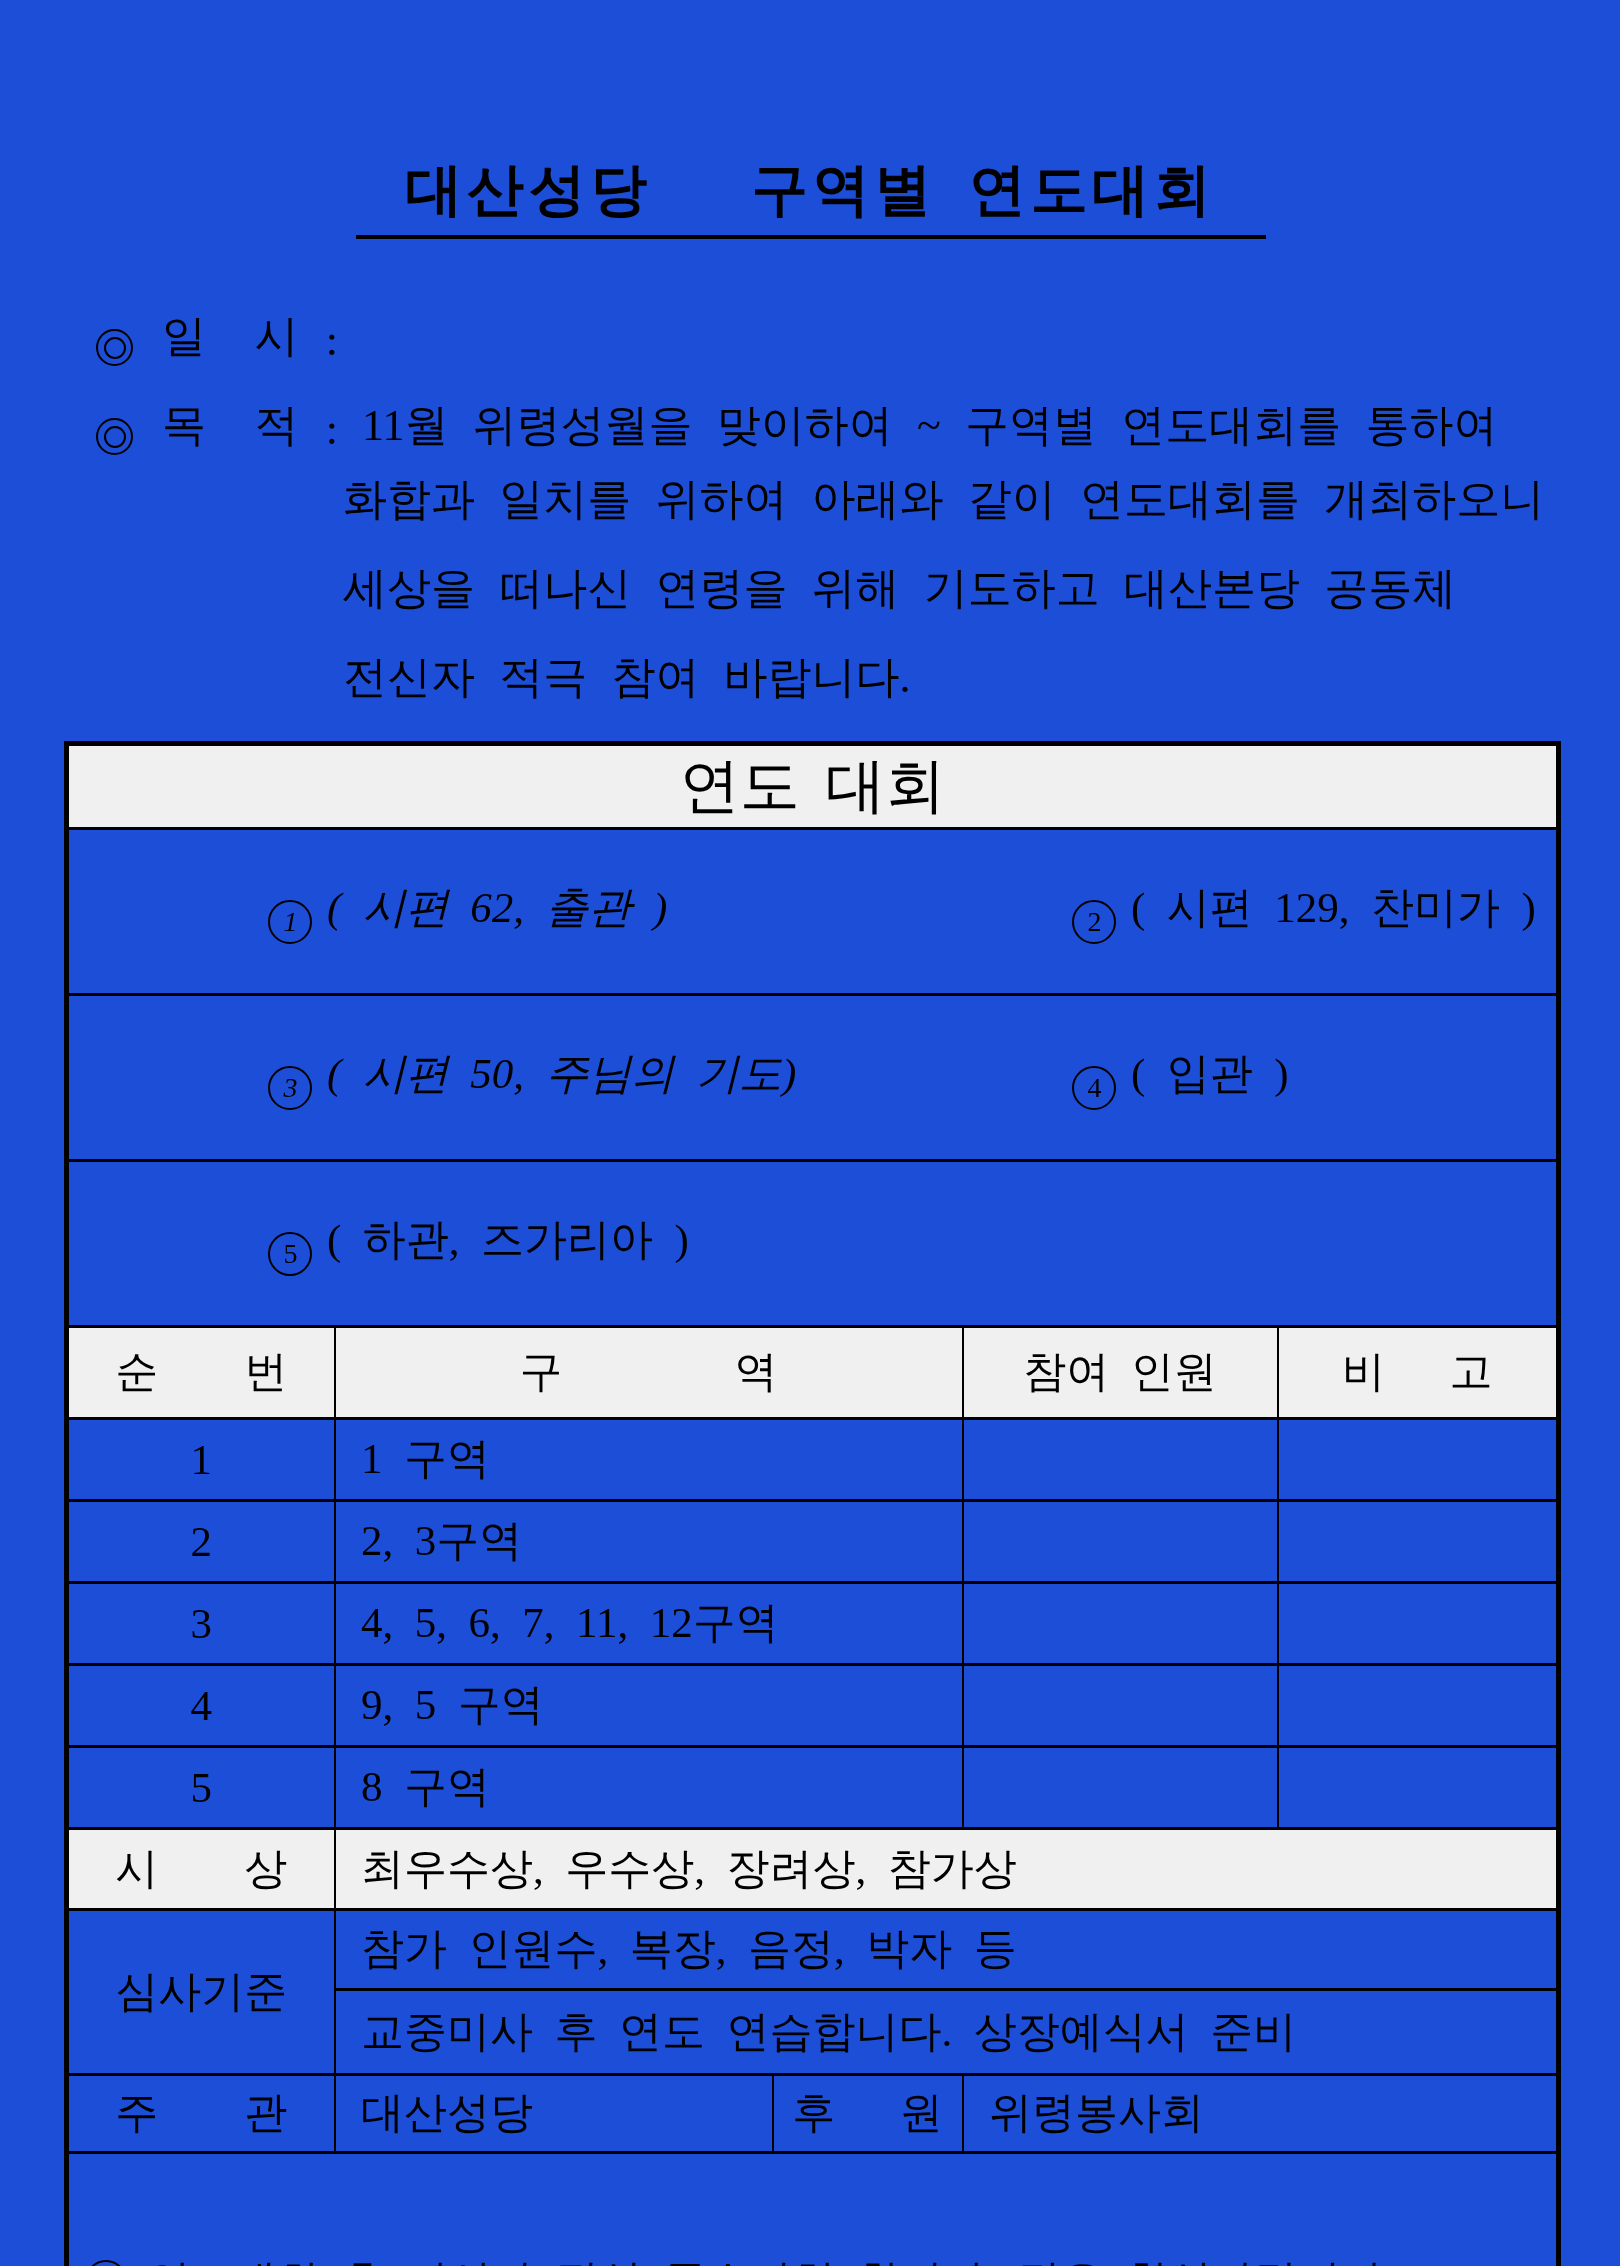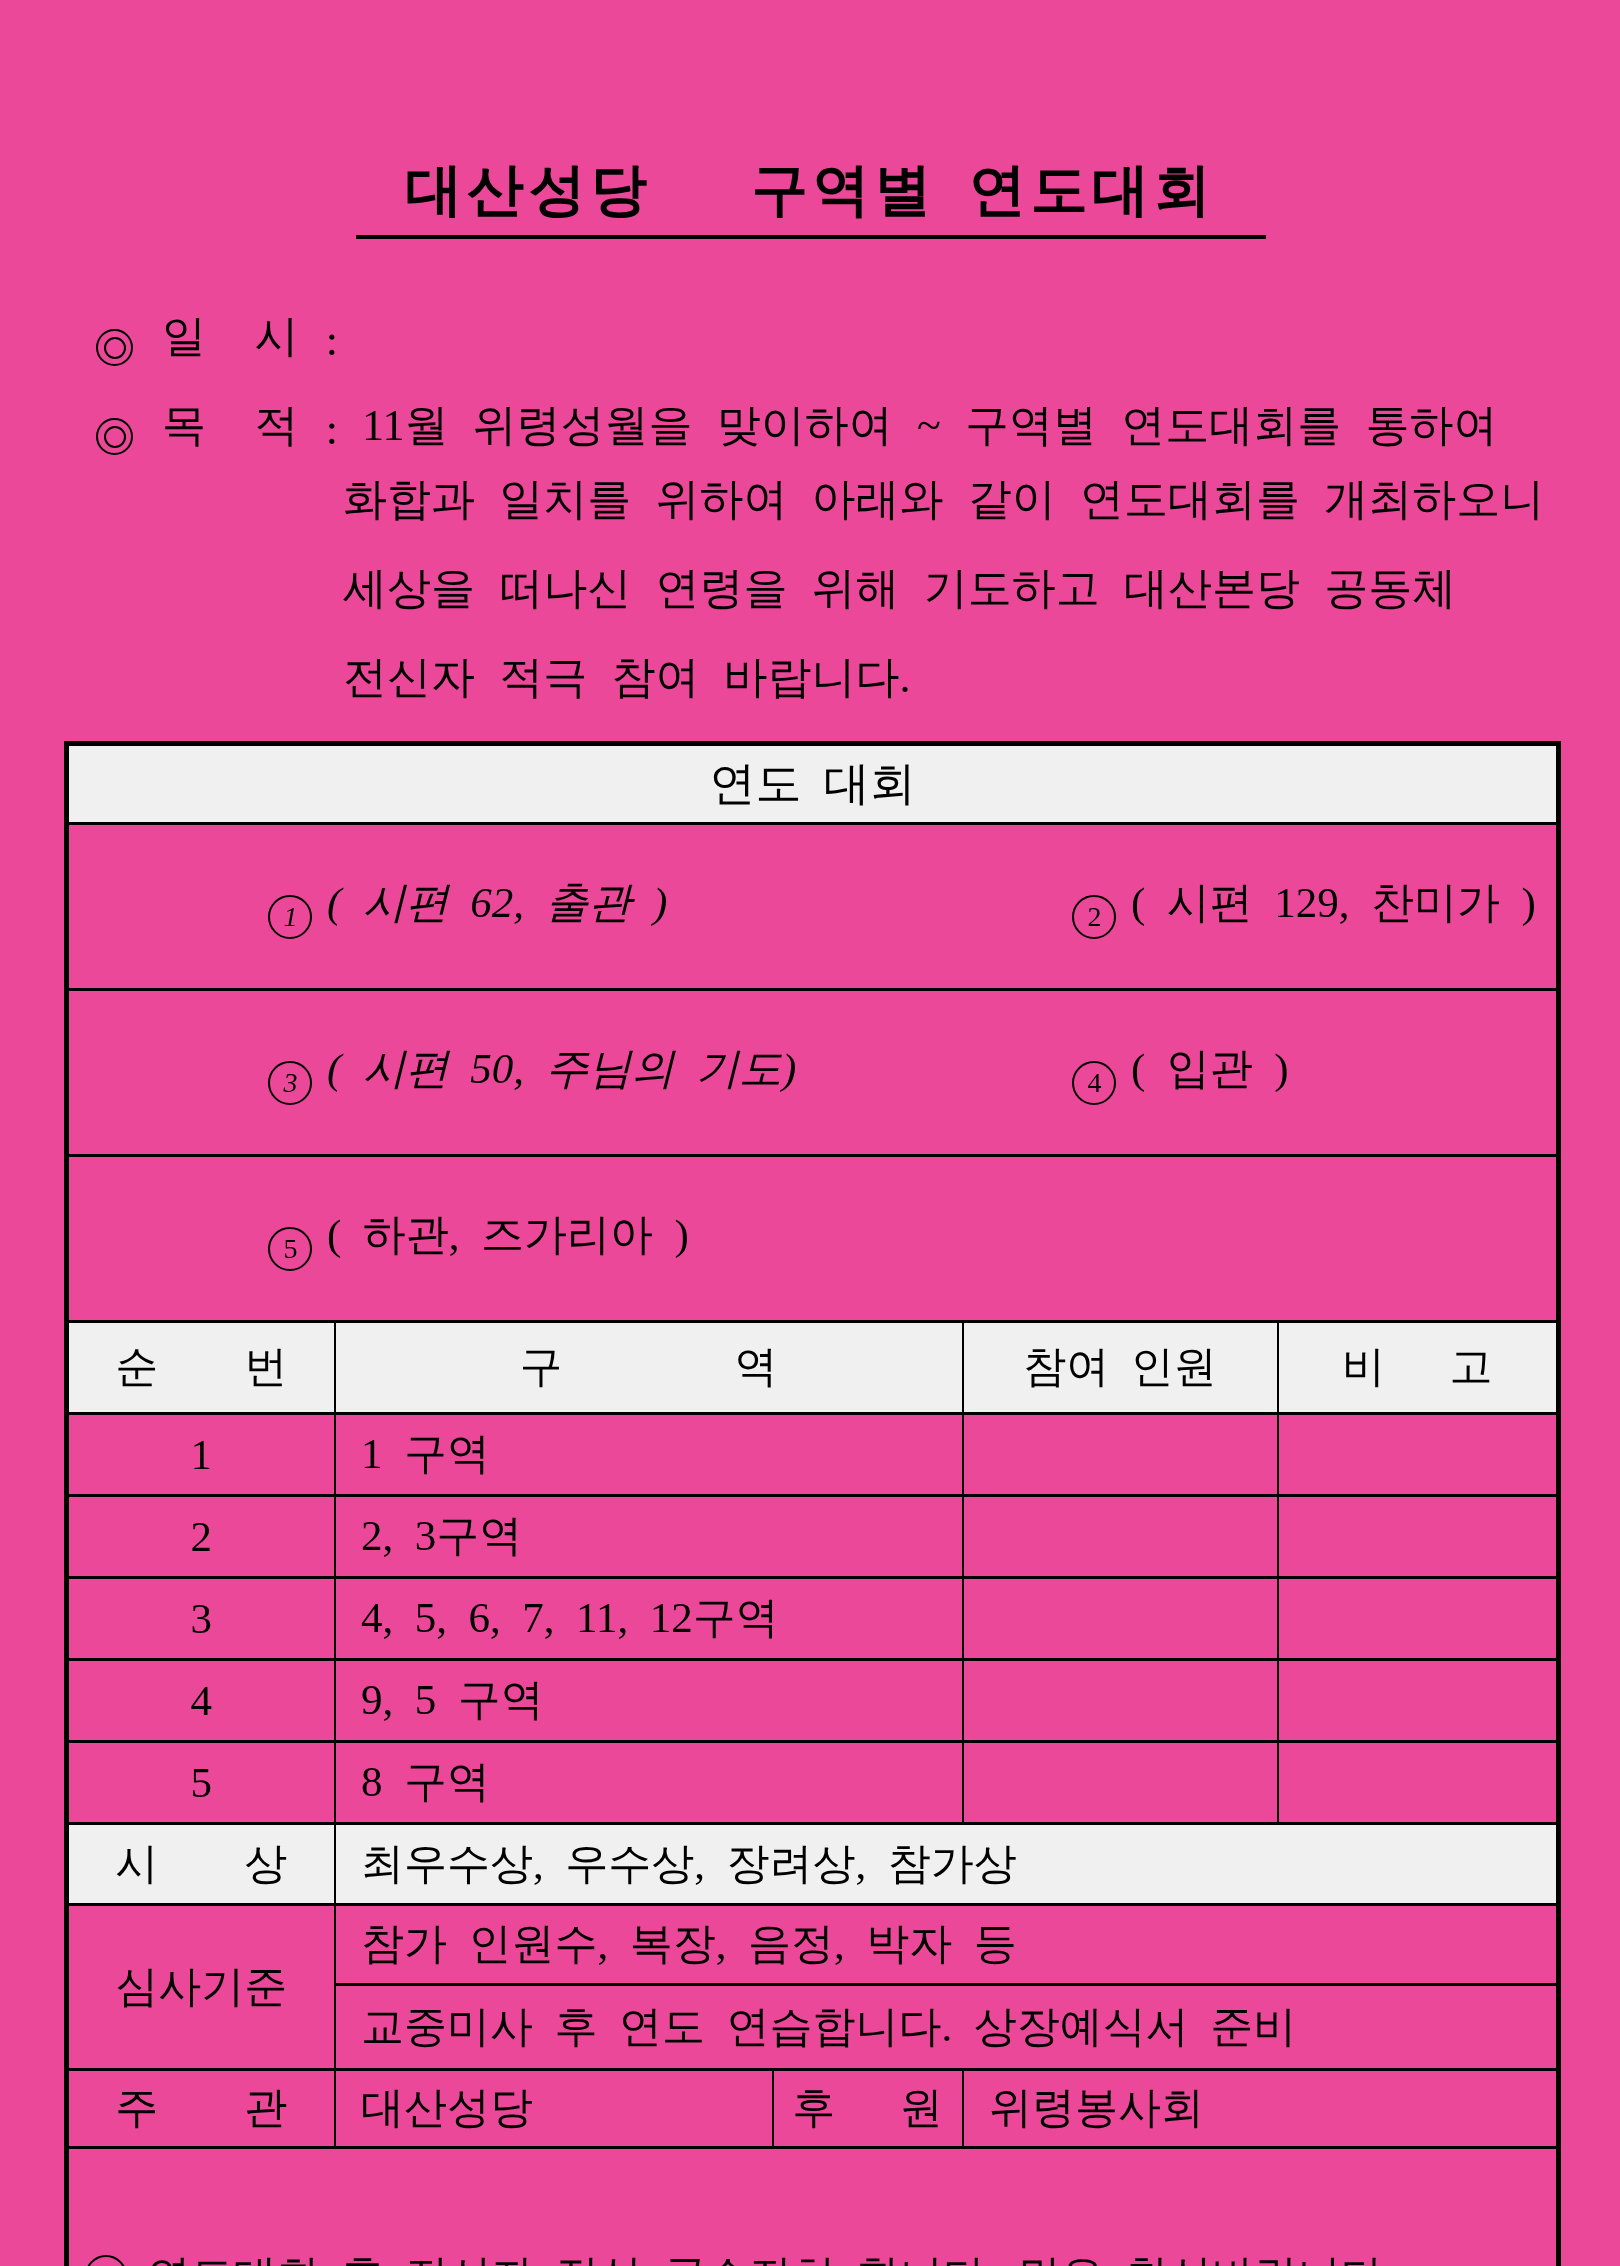--- a/index.html
+++ b/index.html
@@ -1,21 +1,21 @@
 <!DOCTYPE html>
 <html style="font-size:14.6px"><head>
 <meta charset="utf-8">
 <style>
   * { margin:0; padding:0; box-sizing:border-box; }
   html,body { background:#888; }
   .page {
     position:relative;
     width:1621px; height:2266px;
     margin:0 auto;
-    background:#ec4899;
+    background:#1d4ed8;
     color:#000;
     font-family:"Liberation Serif","DejaVu Serif",serif;
     overflow:hidden;
   }
 
   
   .title-wrap { padding-top:157px; text-align:center; }
   .doc-title {
     display:inline-block;
     font-size:57px; font-weight:bold;
@@ -55,21 +55,21 @@
   td {
     border:2.7px solid #000;
     border-top-width:3.7px; border-bottom-width:3.7px;
     vertical-align:middle;
     white-space:pre-wrap;
     overflow:hidden;
   }
   .gray { background:#f0f0f0; }
   .c { text-align:center; }
   .l { padding-left:25.6px; }
-  .table-title { font-size:46px; }
+  .table-title { font-size:60px; }
 
   .psalm-cell { padding-left:27.4px; }
   .psalm-first { display:inline-block; width:804px;font-style:italic; }
   .circ {
     display:inline-flex; align-items:center; justify-content:center;
     width:44px; height:44px;
     border:2.7px solid #000; border-radius:50%;
     font-size:28px;
     margin-right:14.6px;
     vertical-align:-9.1px;

